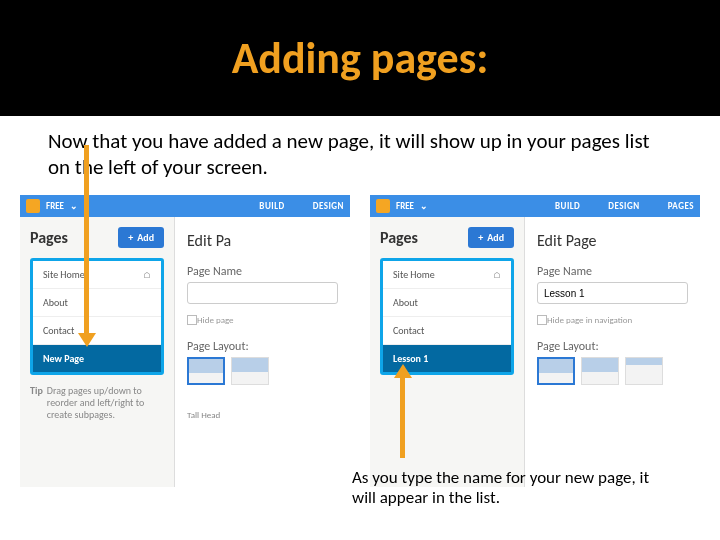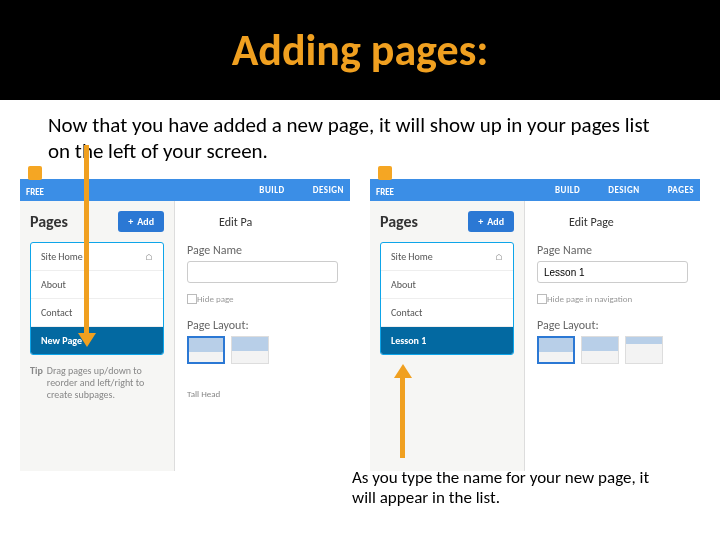--- a/index.html
+++ b/index.html
@@ -1,38 +1,38 @@
 <!DOCTYPE html>
 <html><head>
 <meta charset="utf-8">
 <style>
   * { box-sizing: border-box; margin: 0; padding: 0; }
   body { width: 720px; height: 540px; background: #fff; font-family: Calibri, Arial, sans-serif; position: relative; overflow: hidden; }
-  .title-bar { background: #000; height: 100px; display: flex; align-items: center; justify-content: center; }
+  .title-bar { background: #000; height: 116px; display: flex; align-items: center; justify-content: center; }
   .title-bar h1 { color: #f0a020; font-size: 44px; font-weight: bold; }
   .intro { padding: 12px 48px 8px; font-size: 21px; line-height: 1.25; color: #000; }
   .shots { display: flex; gap: 20px; padding: 6px 20px 0; }
   .shot { flex: 1; background: #fff; position: relative; }
   .topbar { background: #3b8ee6; height: 22px; display: flex; align-items: center; justify-content: space-between; padding: 0 6px; color: #fff; font-size: 9px; font-weight: bold; }
-  .topbar .left { display: flex; align-items: center; gap: 6px; flex-direction: column; }
+  .topbar .left { display: flex; align-items: center; gap: 6px; }
   .wlogo { width: 14px; height: 14px; background: #f5a623; border-radius: 2px; display: inline-block; }
   .tabs span { margin-left: 26px; letter-spacing: 0.5px; }
   .panels { display: flex; height: 270px; }
   .sidebar { width: 155px; background: #f6f6f4; border-right: 1px solid #ddd; padding: 10px 10px 6px; }
   .side-head { display: flex; justify-content: space-between; align-items: center; margin-bottom: 10px; }
   .side-head .lbl { font-size: 16px; font-weight: bold; color: #333; }
   .add-btn { background: #2b78d4; color: #fff; font-size: 10px; font-weight: bold; padding: 4px 10px; border-radius: 3px; display: flex; align-items: center; gap: 4px; }
-  .plist { background: #fff; border: 1px solid #0ea5e9; border-radius: 3px; overflow: hidden; margin-bottom: 10px; }
+  .plist { background: #fff; border: 3px solid #0ea5e9; border-radius: 3px; overflow: hidden; margin-bottom: 10px; }
   .pitem { padding: 7px 10px; font-size: 10px; color: #555; border-bottom: 1px solid #eee; display: flex; justify-content: space-between; align-items: center; }
   .pitem:last-child { border-bottom: none; }
   .pitem.sel { background: #0369a1; color: #fff; font-weight: bold; }
   .home-ic { font-size: 9px; color: #999; }
   .tip { font-size: 10px; color: #888; line-height: 1.2; display: flex; gap: 4px; }
   .edit { flex: 1; padding: 14px 12px 6px; background: #fff; overflow: hidden; }
-  .edit h3 { font-size: 12px; font-weight: normal; color: #333; margin-bottom: 14px; margin-left: 32px; }
+  .edit h3 { font-size: 16px; font-weight: normal; color: #333; margin-bottom: 14px; }
   .field-lbl { font-size: 12px; color: #666; margin-bottom: 4px; }
   .text-in { border: 1px solid #ccc; border-radius: 3px; height: 22px; width: 100%; padding: 0 6px; font-size: 10px; margin-bottom: 10px; }
   .chk { font-size: 9px; color: #999; display: flex; align-items: center; gap: 0; margin-bottom: 14px; }
   .chk .box { width: 10px; height: 10px; border: 1px solid #bbb; }
   .layouts { display: flex; gap: 6px; }
   .lay { width: 38px; height: 28px; border: 1px solid #ddd; background: #f3f3f3; display: flex; flex-direction: column; }
   .lay.sel { border: 2px solid #2b78d4; }
   .lay .hdr { height: 14px; background: #b8cfe8; }
   .lay .bdy { flex: 1; }
   .caption { position: absolute; font-size: 17px; line-height: 1.2; width: 320px; }

